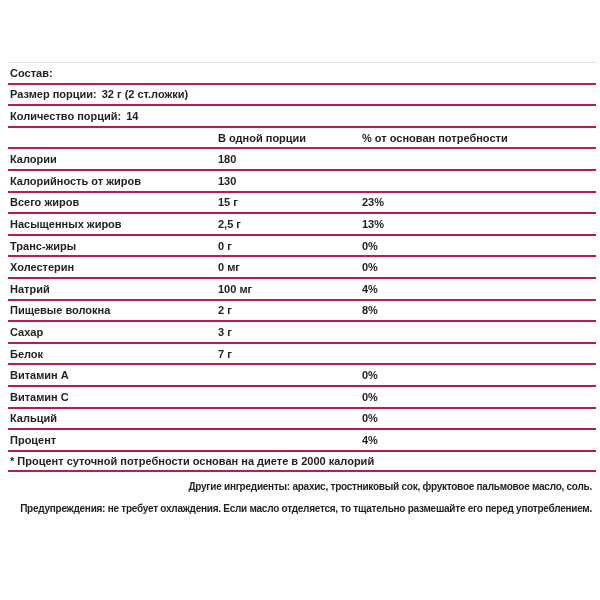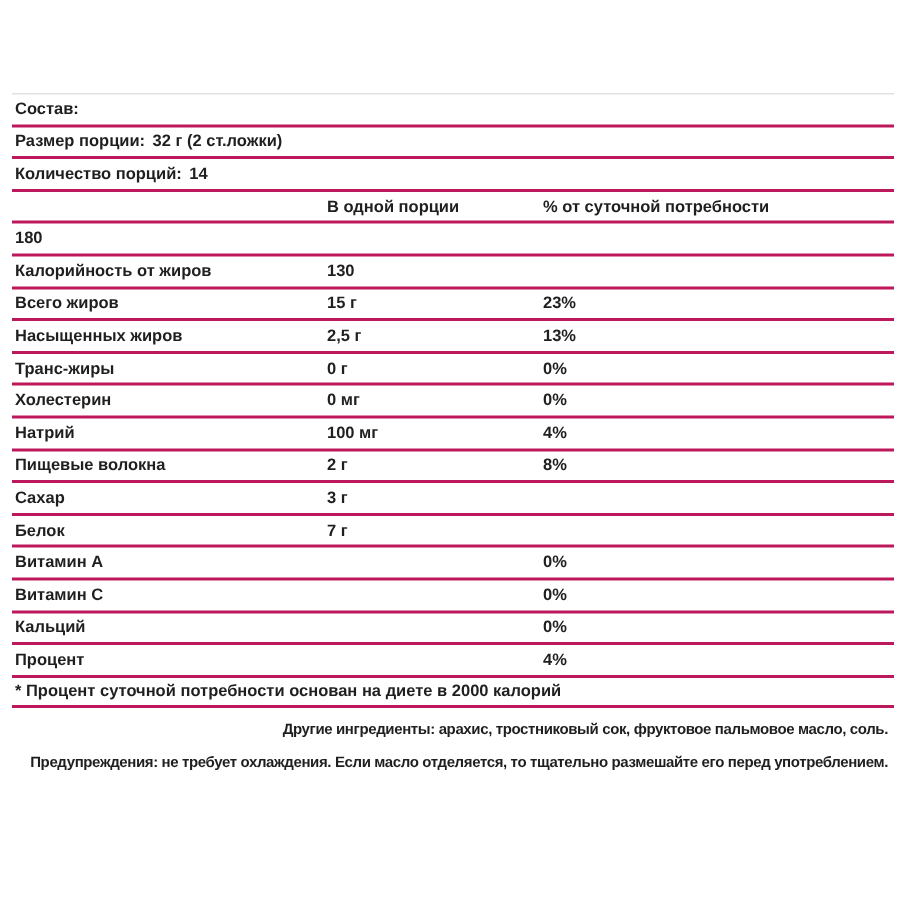--- a/index.html
+++ b/index.html
@@ -67,25 +67,26 @@
   </div>
 
   <div class="row info">
     <span>Количество порций:</span>
     <span class="val">14</span>
   </div>
 
   <div class="row head">
     <span class="c1"></span>
     <span class="c2">В одной порции</span>
-    <span class="c3">% от суточной потребности</span>
+    <span class="c3">% от основан потребности</span>
   </div>
 
   <div id="rows">
       <div class="row">
+        <span class="c1">Калории</span>
         <span class="c2">180</span>
         <span class="c3"></span>
       </div>
       <div class="row">
         <span class="c1">Калорийность от жиров</span>
         <span class="c2">130</span>
         <span class="c3"></span>
       </div>
       <div class="row">
         <span class="c1">Всего жиров</span>

